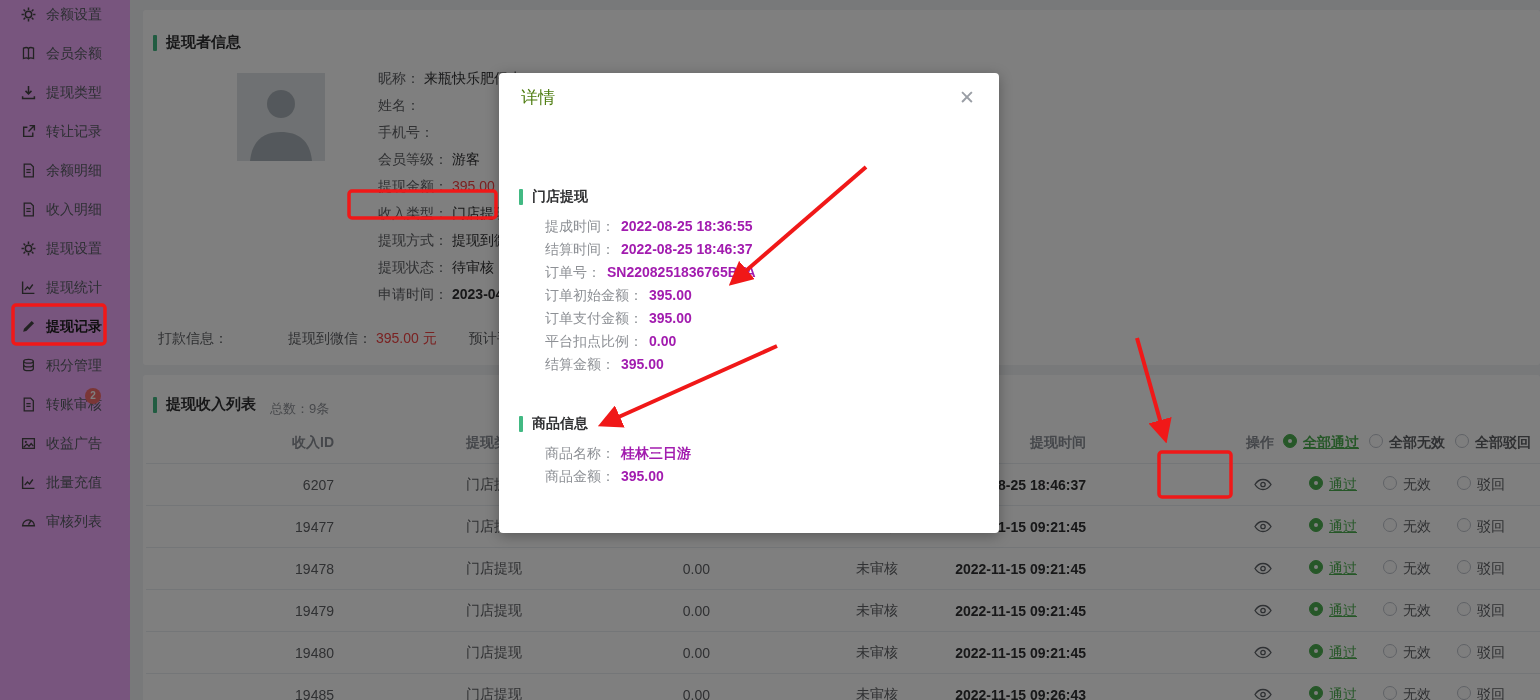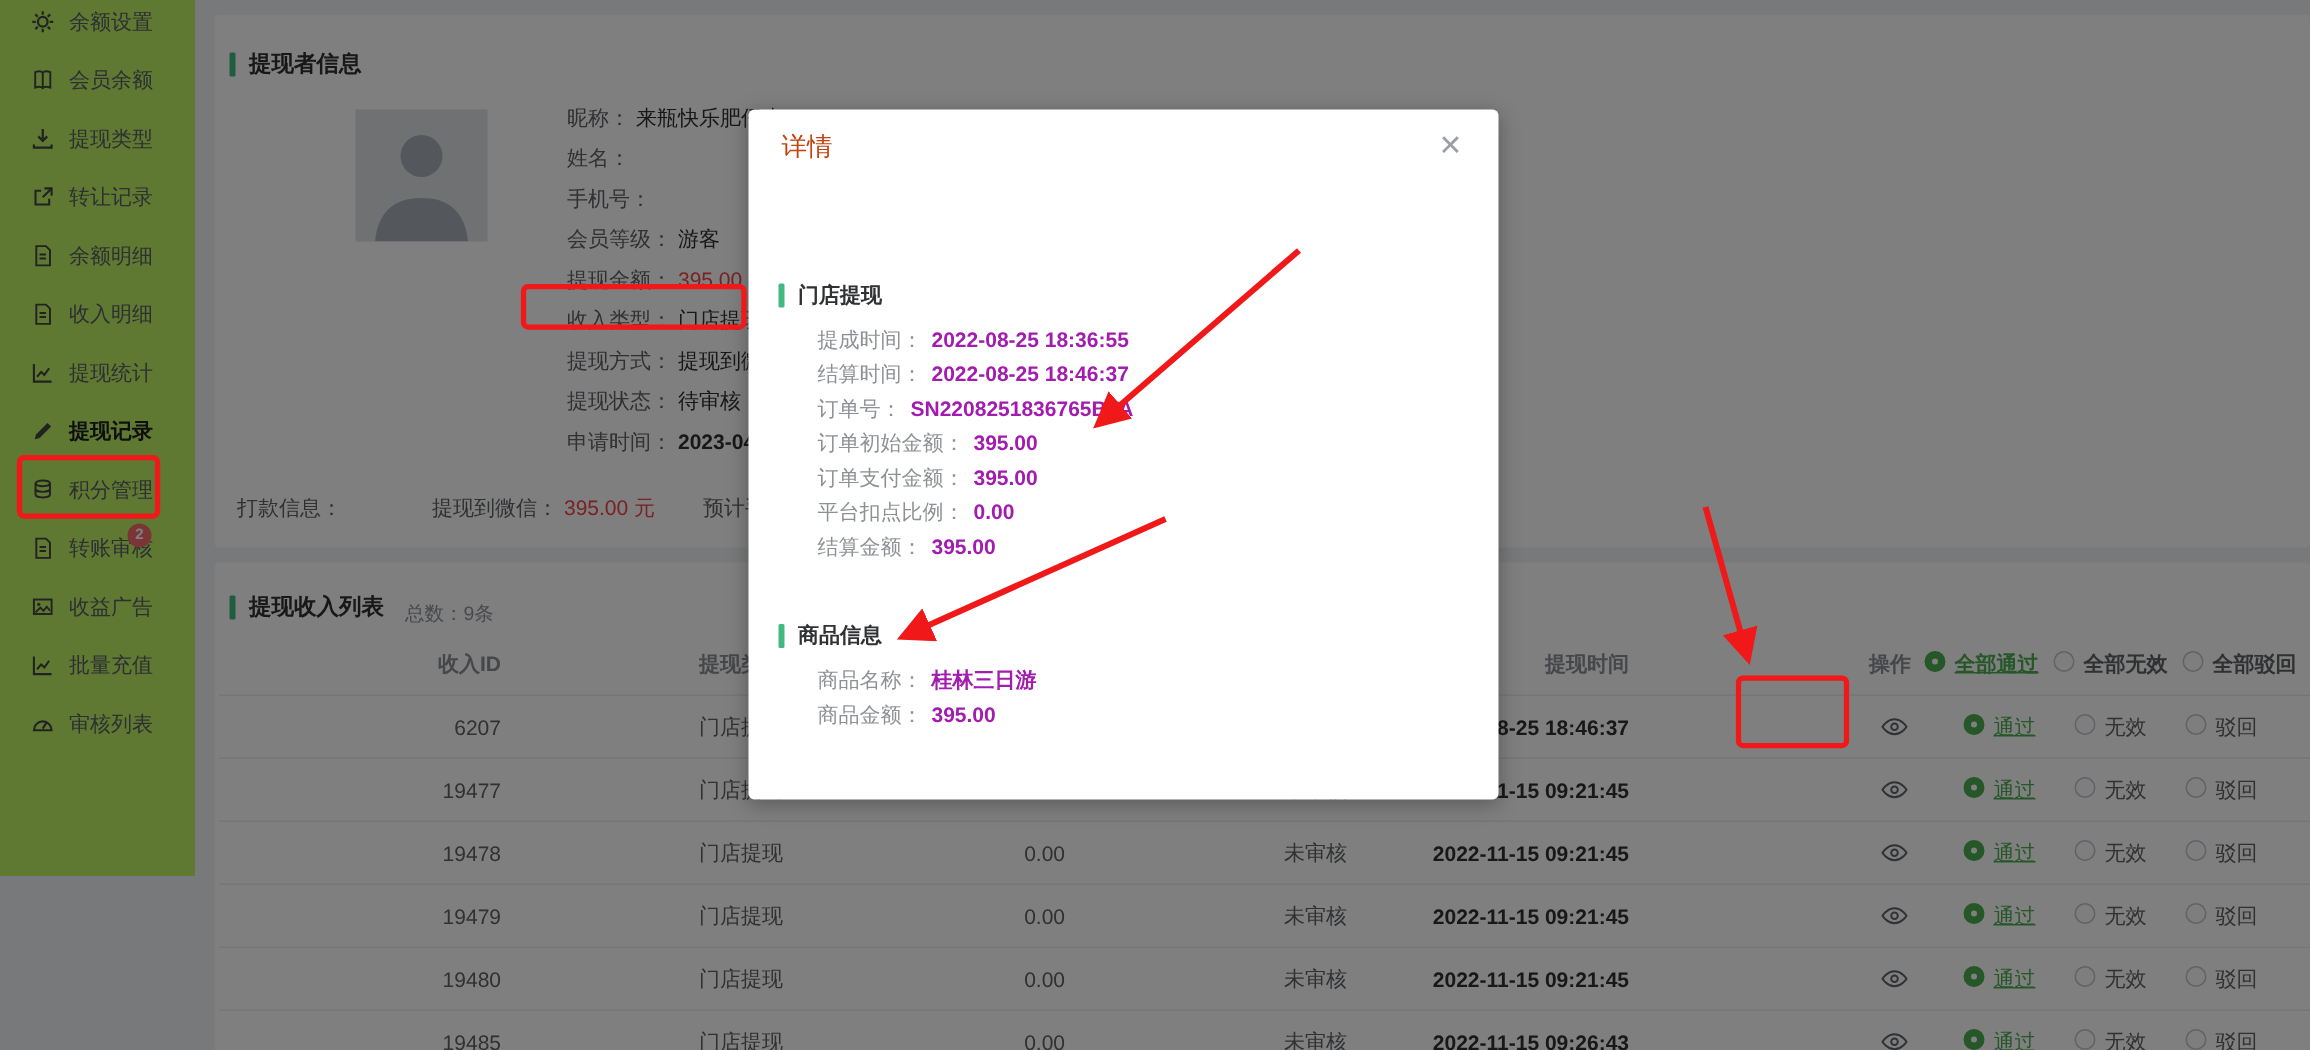--- a/index.html
+++ b/index.html
@@ -4,21 +4,21 @@
 <style>
   :root{
     --green:#42b983; --success:#4caf50; --danger:#f34444; --badge:#f56c6c; --annot:#f01818;
   }
   *{box-sizing:border-box;}
   html,body{width:1540px;height:700px;margin:0;overflow:hidden;
     font-family:"Liberation Sans","DejaVu Sans",sans-serif;background:#f0f2f5;}
   .app{position:relative;width:1540px;height:700px;}
 
   
-  .sidebar{position:absolute;left:0;top:0;width:130px;height:584px;background:#bef264;z-index:1;}
+  .sidebar{position:absolute;left:0;top:0;width:130px;height:700px;background:#f0abfc;z-index:1;}
   .sidebar ul{list-style:none;margin:-5px 0 0;padding:0;}
   .sb-item{position:relative;height:39px;display:flex;align-items:center;padding-left:21px;
     color:#5a5e66;font-size:14px;cursor:pointer;}
   .sb-item .sb-icon{width:15px;height:15px;margin-right:10px;display:inline-flex;color:#444;}
   .sb-item .sb-icon svg{width:15px;height:15px;}
   .sb-item.active{color:#1f1f1f;font-weight:bold;}
   .sb-badge{position:absolute;left:85px;top:3px;min-width:16px;height:16px;border-radius:8px;
     background:var(--badge);color:#fff;font-size:10px;line-height:16px;text-align:center;padding:0 3px;font-weight:bold;}
 
   
@@ -63,21 +63,21 @@
   .radio-circle{width:14px;height:14px;border-radius:50%;border:1px solid #c0c4cc;background:#fdfdfd;position:relative;flex:none;}
   .radio-circle.checked{background:var(--success);border-color:var(--success);}
   .radio-circle.checked::after{content:"";position:absolute;left:4px;top:4px;width:4px;height:4px;border-radius:50%;background:#fff;}
   .radio-label{color:#606266;font-size:14px;}
   .radio-label.checked{color:var(--success);text-decoration:underline;}
 
   
   .overlay{position:absolute;inset:0;background:rgba(0,0,0,0.5);z-index:50;}
   .modal{position:absolute;left:499px;top:73px;width:500px;height:460px;background:#fff;border-radius:4px;
     box-shadow:0 3px 14px rgba(0,0,0,.3);z-index:60;}
-  .m-title{position:absolute;left:22px;top:86px;transform:translateY(-73px);font-size:17px;color:#c2410c;}
+  .m-title{position:absolute;left:22px;top:86px;transform:translateY(-73px);font-size:17px;color:#4d7c0f;}
   .m-close{position:absolute;right:18px;top:14px;border:none;background:none;font-size:19px;color:#9a9ea5;cursor:pointer;line-height:1;}
   .m-sec{position:absolute;left:20px;right:20px;}
   .m-sec.s0{top:115px;}
   .m-sec.s1{top:342px;}
   .m-sec .sec-title{font-size:14px;}
   .m-rows{margin:9px 0 0 26px;font-size:14px;}
   .m-row{height:23px;line-height:23px;white-space:nowrap;}
   .m-label{color:#8d9095;}
   .m-value{color:#a21caf;font-weight:bold;margin-left:6px;}
 
@@ -138,20 +138,29 @@
           <span>余额明细</span>
         </li>
         <li class="sb-item">
           <span class="sb-icon">
             <svg viewBox="0 0 14 14">
               <path d="M3 1h6l2.5 2.5V13H3z" fill="none" stroke="currentColor" stroke-width="1.2"></path>
               <path d="M5 6.2h4M5 8.7h4" stroke="currentColor" stroke-width="1.2"></path>
             </svg>
           </span>
           <span>收入明细</span>
+        </li>
+        <li class="sb-item">
+          <span class="sb-icon">
+            <svg viewBox="0 0 14 14">
+              <circle cx="7" cy="7" r="3" fill="none" stroke="currentColor" stroke-width="1.4"></circle>
+              <path d="M7 .5v2.2M7 11.3v2.2M.5 7h2.2M11.3 7h2.2M2.4 2.4l1.5 1.5M10.1 10.1l1.5 1.5M2.4 11.6l1.5-1.5M10.1 3.9l1.5-1.5" stroke="currentColor" stroke-width="1.4" fill="none"></path>
+            </svg>
+          </span>
+          <span>提现设置</span>
         </li>
         <li class="sb-item">
           <span class="sb-icon">
             <svg viewBox="0 0 14 14">
               <path d="M1.5 1.5v11h11" fill="none" stroke="currentColor" stroke-width="1.3"></path>
               <path d="M3.5 9.5l2.5-3 2 1.8 3-4.1" fill="none" stroke="currentColor" stroke-width="1.3"></path>
             </svg>
           </span>
           <span>提现统计</span>
         </li>

